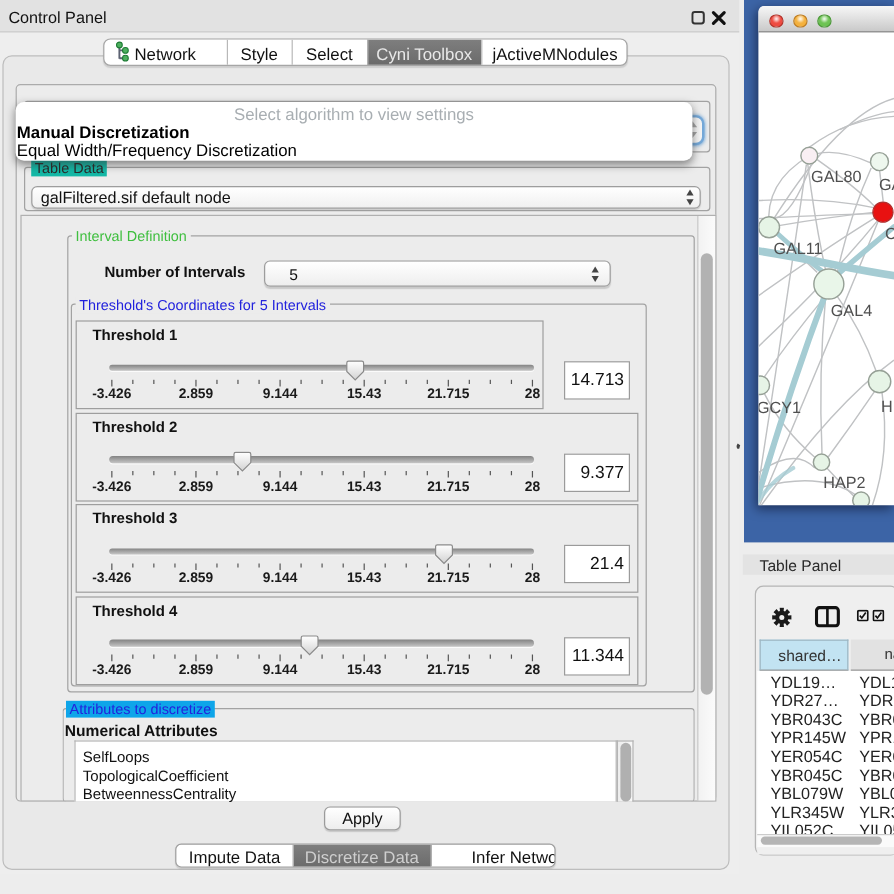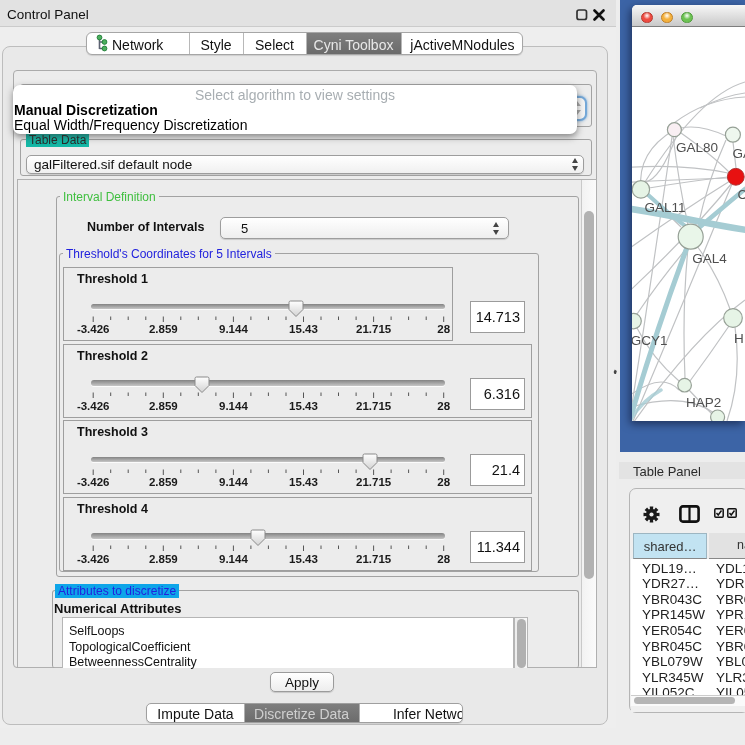--- a/index.html
+++ b/index.html
@@ -131,21 +131,21 @@
       <div class="a" style="left:344.7px;top:55px;width:70px;text-align:center;font-size:11.5px;font-weight:600;color:#1a1a1a;">28</div>
       <svg class="a" style="left:129.9px;top:31.5px;" width="17" height="19" viewBox="0 0 17 19">
         <defs>
           <linearGradient id="thg" x1="0" y1="0" x2="0" y2="1">
             <stop offset="0" stop-color="#ffffff"></stop>
             <stop offset="1" stop-color="#d2d2d2"></stop>
           </linearGradient>
         </defs>
         <path d="M2.5 1 L13.5 1 Q15 1 15 2.5 L15 9.5 L8 16.5 L1 9.5 L1 2.5 Q1 1 2.5 1 Z" fill="url(#thg)" stroke="#8a8a8a" stroke-width="1"></path>
       </svg>
-      <div class="a" style="left:406px;top:33px;width:55px;height:32px;background:#fff;border:1px solid #9b9b9b;text-align:right;font-size:14.5px;color:#111;line-height:31px;padding-right:4px;">6.316</div>
+      <div class="a" style="left:406px;top:33px;width:55px;height:32px;background:#fff;border:1px solid #9b9b9b;text-align:right;font-size:14.5px;color:#111;line-height:31px;padding-right:4px;">9.377</div>
     </div>
 <div class="a" style="left:63px;top:420.1px;width:469px;height:74px;background:#ececec;border:1px solid #9e9e9e;">
       <div class="a" style="left:13px;top:4px;font-size:12.5px;font-weight:bold;color:#111;">Threshold 3</div>
       <div class="a" style="left:26.5px;top:35.5px;width:354px;height:5.5px;border-radius:3px;background:linear-gradient(#838383,#c6c6c6);box-shadow:0 1px 0 rgba(255,255,255,0.8);"></div>
       <svg class="a" style="left:0;top:47.5px;" width="420" height="8" viewBox="0 0 420 8">
         <line x1="29.2" y1="0.5" x2="29.2" y2="6.0" stroke="#555" stroke-width="1"></line>
         <line x1="46.7" y1="0.5" x2="46.7" y2="4.0" stroke="#555" stroke-width="1"></line>
         <line x1="64.2" y1="0.5" x2="64.2" y2="4.0" stroke="#555" stroke-width="1"></line>
         <line x1="81.8" y1="0.5" x2="81.8" y2="4.0" stroke="#555" stroke-width="1"></line>
         <line x1="99.3" y1="0.5" x2="99.3" y2="6.0" stroke="#555" stroke-width="1"></line>
@@ -327,21 +327,21 @@
     <line x1="10.5" y1="1.4" x2="10.5" y2="16.6" stroke="#111" stroke-width="2.2"></line>
   </svg>
 <svg class="a" style="left:714px;top:508px;" width="10" height="10" viewBox="0 0 10 10">
     <rect x="0.8" y="0.8" width="8.4" height="8.4" rx="1" fill="none" stroke="#111" stroke-width="1.5"></rect>
     <path d="M2.5 5 L4.2 7 L7.5 2.5" fill="none" stroke="#111" stroke-width="1.4"></path>
   </svg>
 <svg class="a" style="left:727px;top:508px;" width="10" height="10" viewBox="0 0 10 10">
     <rect x="0.8" y="0.8" width="8.4" height="8.4" rx="1" fill="none" stroke="#111" stroke-width="1.5"></rect>
     <path d="M2.5 5 L4.2 7 L7.5 2.5" fill="none" stroke="#111" stroke-width="1.4"></path>
   </svg>
-<div class="a" style="left:632.7px;top:533.4px;width:74.6px;height:25.8px;background:#c2e3f2;border:1px solid #9db6c2;border-bottom:1px solid #888;font-size:13px;color:#333;line-height:25px;text-indent:10px;">shared…</div>
+<div class="a" style="left:632.7px;top:533.4px;width:74.6px;height:25.8px;background:#c2e3f2;border:1px solid #9db6c2;border-bottom:1px solid #888;text-align:center;font-size:13px;color:#333;line-height:25px;text-indent:10px;">shared…</div>
 <div class="a" style="left:709px;top:533.4px;width:36px;height:25.8px;background:#e2e2e2;border-bottom:1px solid #888;font-size:12.5px;color:#333;line-height:25px;padding-left:28px;overflow:hidden;">na</div>
 <div class="a" style="left:631px;top:559.2px;width:114px;height:136px;background:#fff;overflow:hidden;">
 <div class="a" style="left:11px;top:1.5px;font-size:13.5px;color:#222;white-space:nowrap;">YDL19…</div>
 <div class="a" style="left:85px;top:1.5px;font-size:13.5px;color:#222;white-space:nowrap;">YDL19</div>
 <div class="a" style="left:11px;top:17.1px;font-size:13.5px;color:#222;white-space:nowrap;">YDR27…</div>
 <div class="a" style="left:85px;top:17.1px;font-size:13.5px;color:#222;white-space:nowrap;">YDR27</div>
 <div class="a" style="left:11px;top:32.7px;font-size:13.5px;color:#222;white-space:nowrap;">YBR043C</div>
 <div class="a" style="left:85px;top:32.7px;font-size:13.5px;color:#222;white-space:nowrap;">YBR04</div>
 <div class="a" style="left:11px;top:48.3px;font-size:13.5px;color:#222;white-space:nowrap;">YPR145W</div>
 <div class="a" style="left:85px;top:48.3px;font-size:13.5px;color:#222;white-space:nowrap;">YPR14</div>

